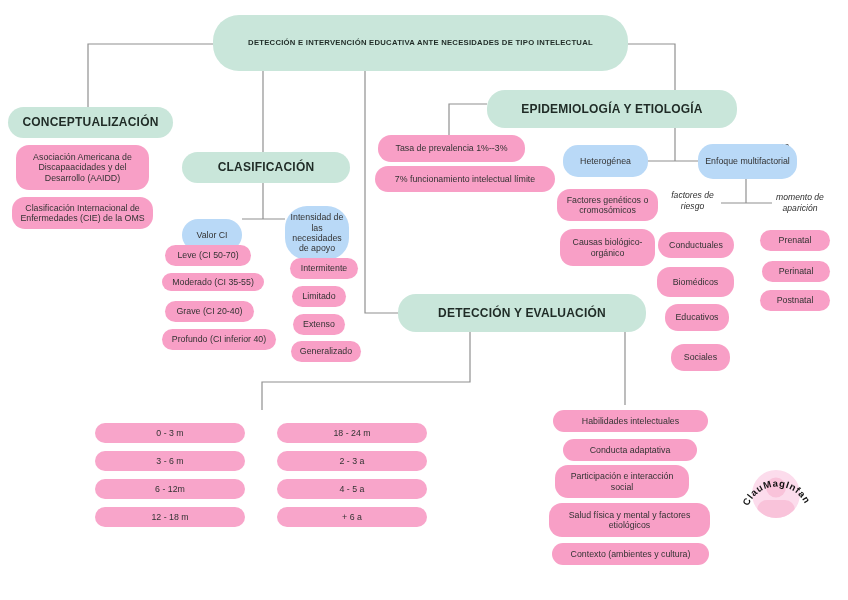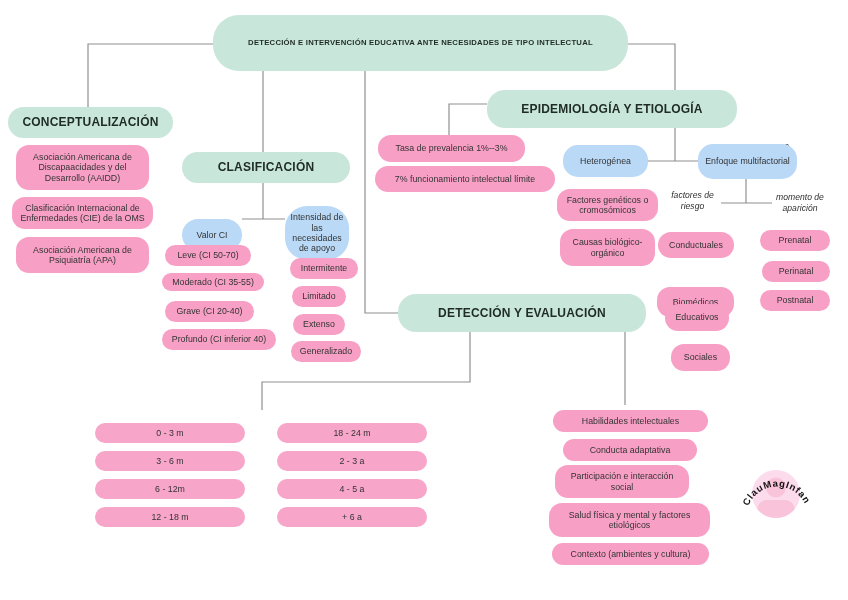--- a/index.html
+++ b/index.html
@@ -50,21 +50,20 @@
       <polyline points="470,332 470,382 262,382 262,410"></polyline>
       <polyline points="625,332 625,405"></polyline>
     </g>
   </svg>
 
   <div class="node green title" style="left:213px; top:15px; width:415px; height:56px;">DETECCIÓN E INTERVENCIÓN EDUCATIVA ANTE NECESIDADES DE TIPO INTELECTUAL</div>
 
   <div class="node green" style="left:8px; top:107px; width:165px; height:31px;">CONCEPTUALIZACIÓN</div>
   <div class="node pink" style="left:16px; top:145px; width:133px; height:45px;">Asociación Americana de Discapaacidades y del Desarrollo (AAIDD)</div>
   <div class="node pink" style="left:12px; top:197px; width:141px; height:32px;">Clasificación Internacional de Enfermedades (CIE) de la OMS</div>
-  <div class="node pink" style="left:16px; top:237px; width:133px; height:36px;">Asociación Americana de Psiquiatría (APA)</div>
 
   <div class="node green" style="left:182px; top:152px; width:168px; height:31px;">CLASIFICACIÓN</div>
   <div class="node blue round" style="left:182px; top:203px; width:60px; height:32px;">Valor CI</div>
   <div class="node blue round" style="left:285px; top:190px; width:64px; height:54px; padding:2px 4px;">Intensidad de las necesidades de apoyo</div>
 
   <div class="node pink" style="left:165px; top:245px; width:86px; height:21px;text-align:right;">Leve (CI 50-70)</div>
   <div class="node pink" style="left:162px; top:273px; width:102px; height:18px;">Moderado (CI 35-55)</div>
   <div class="node pink" style="left:165px; top:301px; width:89px; height:21px;">Grave (CI 20-40)</div>
   <div class="node pink" style="left:162px; top:329px; width:114px; height:21px;">Profundo (CI inferior 40)</div>
 
@@ -81,21 +80,21 @@
   <div class="lbl" style="left:735px; top:127px; width:60px;margin-top:15px;">AAIDD 2010</div>
   <div class="node blue" style="left:698px; top:144px; width:99px; height:35px;">Enfoque multifactorial</div>
 
   <div class="node pink" style="left:557px; top:189px; width:101px; height:32px;">Factores genéticos o cromosómicos</div>
   <div class="node pink" style="left:560px; top:229px; width:95px; height:37px;">Causas biológico-orgánico</div>
 
   <div class="lbl" style="left:665px; top:190px; width:55px;">factores de riesgo</div>
   <div class="lbl" style="left:768px; top:192px; width:64px;">momento de aparición</div>
 
   <div class="node pink" style="left:658px; top:232px; width:76px; height:26px;">Conductuales</div>
-  <div class="node pink" style="left:657px; top:267px; width:77px; height:30px;margin-top:20px;">Biomédicos</div>
+  <div class="node pink" style="left:657px; top:267px; width:77px; height:30px;">Biomédicos</div>
   <div class="node pink" style="left:665px; top:304px; width:64px; height:27px;">Educativos</div>
   <div class="node pink" style="left:671px; top:344px; width:59px; height:27px;">Sociales</div>
 
   <div class="node pink" style="left:760px; top:230px; width:70px; height:21px;">Prenatal</div>
   <div class="node pink" style="left:762px; top:261px; width:68px; height:21px;">Perinatal</div>
   <div class="node pink" style="left:760px; top:290px; width:70px; height:21px;">Postnatal</div>
 
   <div class="node green" style="left:398px; top:294px; width:248px; height:38px;">DETECCIÓN Y EVALUACIÓN</div>
 
   <div class="node pill" style="left:95px; top:423px; width:150px; height:20px;">0 - 3 m</div>

